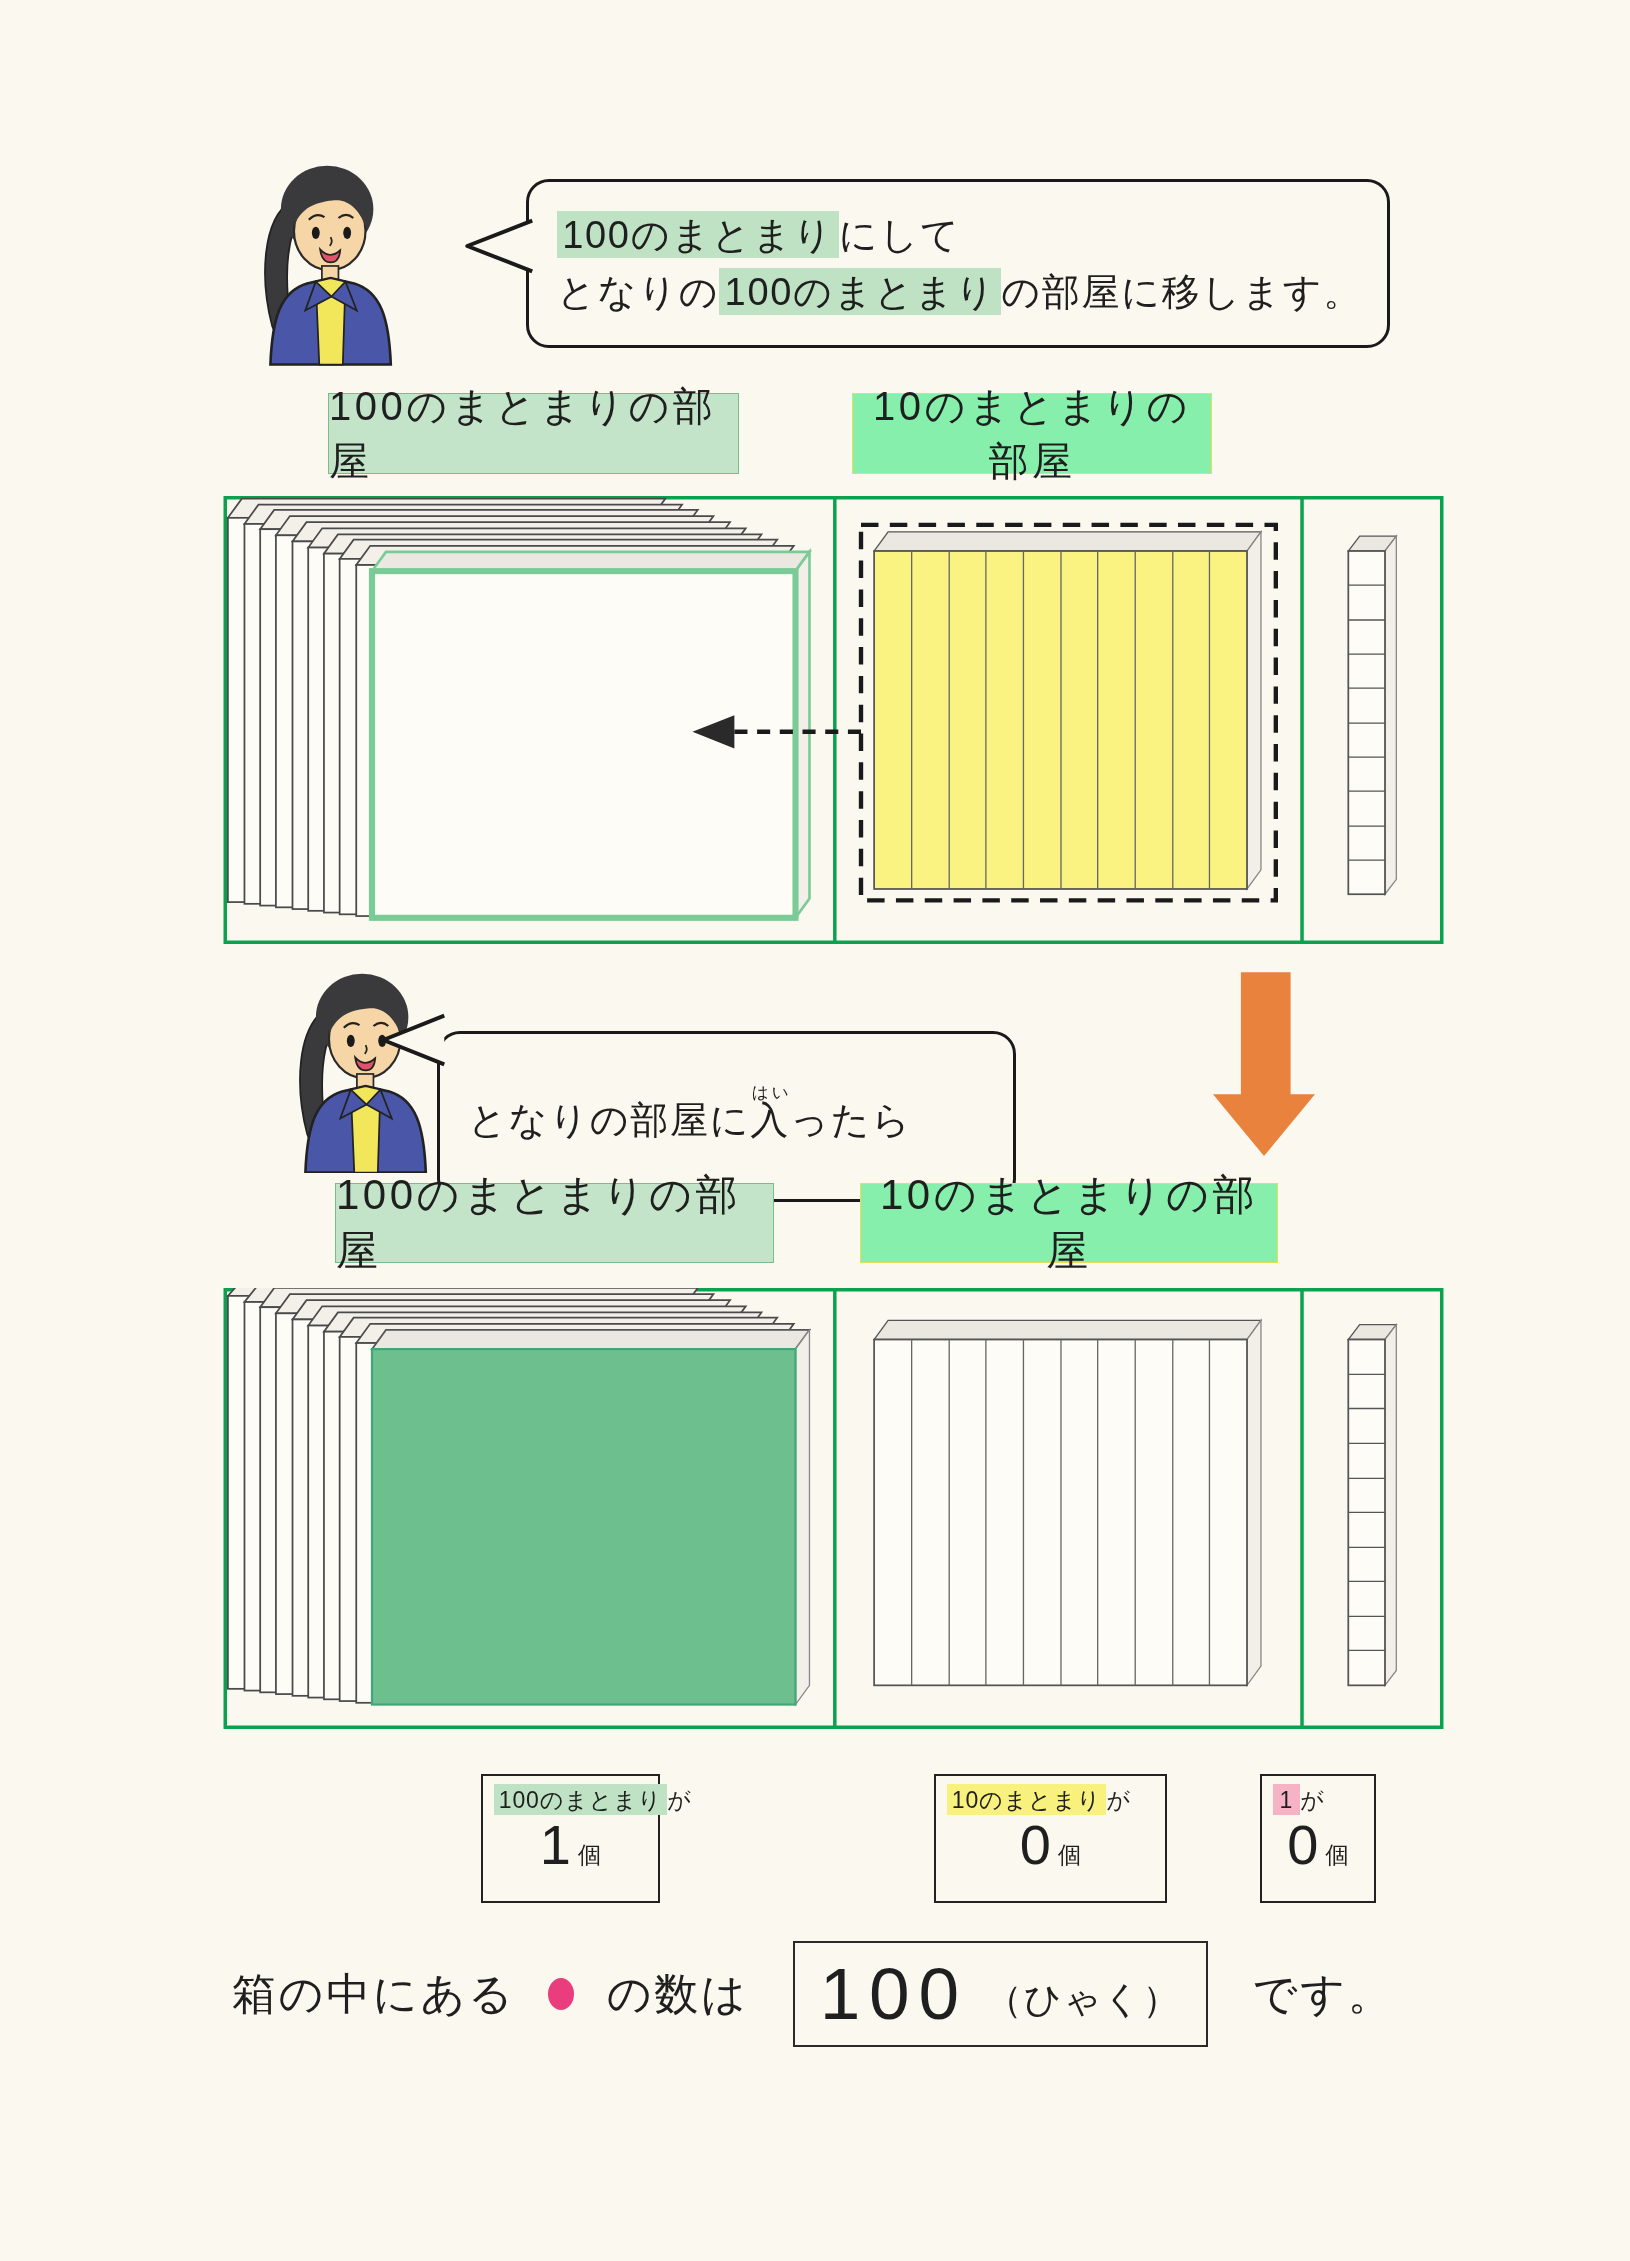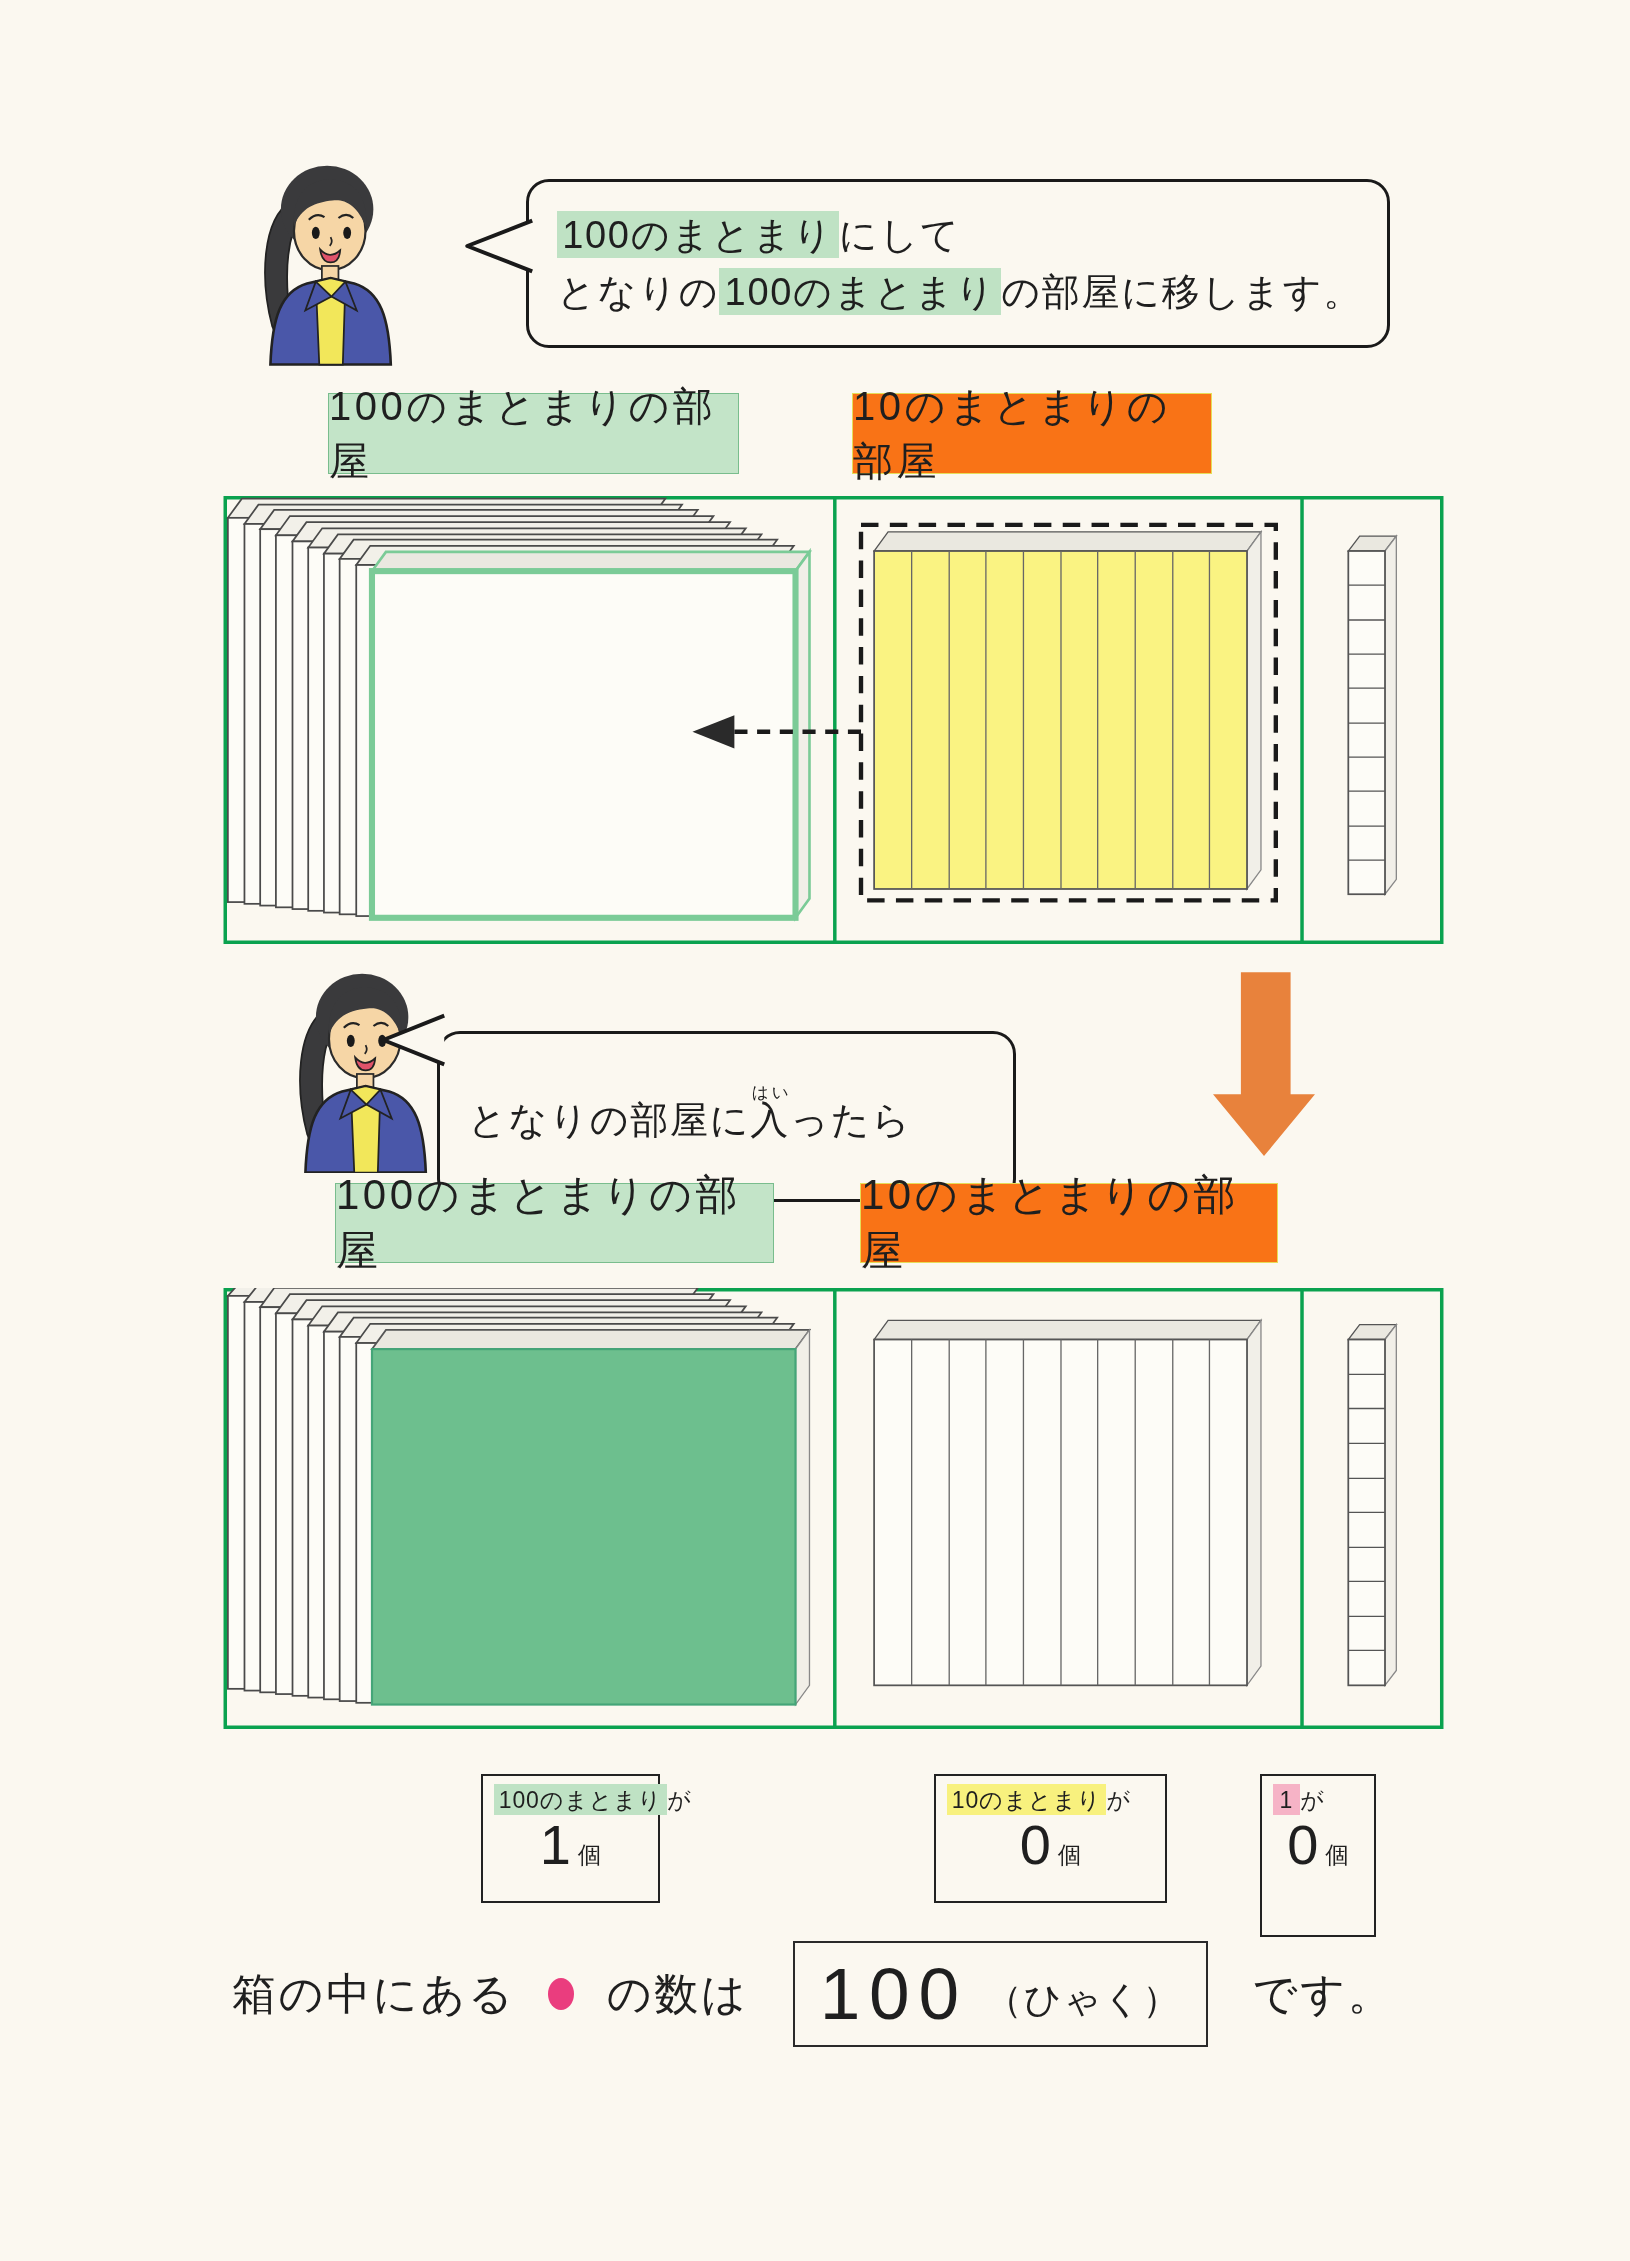--- a/index.html
+++ b/index.html
@@ -12,21 +12,21 @@
           padding:14px 28px;display:flex;flex-direction:column;justify-content:center;}
   .bubble .line{font-size:38px;line-height:1.5;letter-spacing:1.7px;white-space:nowrap;}
   .hl-green{background:#BFE2C4;padding:2.6px 5.2px;}
   .hl-yellow{background:#F8F17E;padding:2.6px 5.2px;}
   .hl-pink{background:#F6B3C6;padding:2.6px 7px;}
   ruby rt{font-size:16.6px;letter-spacing:0;}
   
   .room-label{display:flex;align-items:center;justify-content:center;box-sizing:border-box;
               letter-spacing:3.5px;}
   .room-label.green{background:#C3E4C8;border:1.7px solid #79BD8D;margin-left:40px;}
-  .room-label.yellow{background:#f97316;border:1.7px solid #E6DD58;}
+  .room-label.yellow{background:#86efac;border:1.7px solid #E6DD58;text-align:center;}
   .fs46{font-size:40px;} .fs48{font-size:42px;}
   
   .counter-box{border:2.6px solid #222;box-sizing:border-box;}
   .counter-head{font-size:23px;margin:8.7px 0 0 10.5px;letter-spacing:0.9px;white-space:nowrap;}
   .counter-value{display:flex;align-items:flex-end;justify-content:center;gap:7px;margin-top:0px;}
   .counter-value .num{font-size:56px;line-height:1.05;}
   .counter-value .unit{font-size:23.6px;margin-bottom:3.5px;}
   
   .summary-row{display:flex;align-items:center;font-size:44px;letter-spacing:2.6px;white-space:nowrap;}
   .dot{width:26px;height:32px;border-radius:50%;background:#EA3D7E;display:inline-block;margin:0 3.5px;}
@@ -288,21 +288,21 @@
   </div>
 
   <div class="counter-box abs" style="left:934px;top:1774px;width:233px;height:129px;">
     <div class="counter-head"><span class="hl-yellow">10のまとまり</span><span>が</span></div>
     <div class="counter-value">
         <span class="num">0</span>
         <span class="unit">個</span>
       </div>
   </div>
 
-  <div class="counter-box abs" style="left:1260px;top:1774px;width:116px;height:163px;">
+  <div class="counter-box abs" style="left:1260px;top:1774px;width:116px;height:129px;">
     <div class="counter-head"><span class="hl-pink">1</span><span>が</span></div>
     <div class="counter-value">
         <span class="num">0</span>
         <span class="unit">個</span>
       </div>
   </div>
 
   <div class="summary-row abs" style="left:232px;top:1933px;height:122px;gap:29px;">
     <span>箱の中にある</span>
     <span class="dot"></span>

